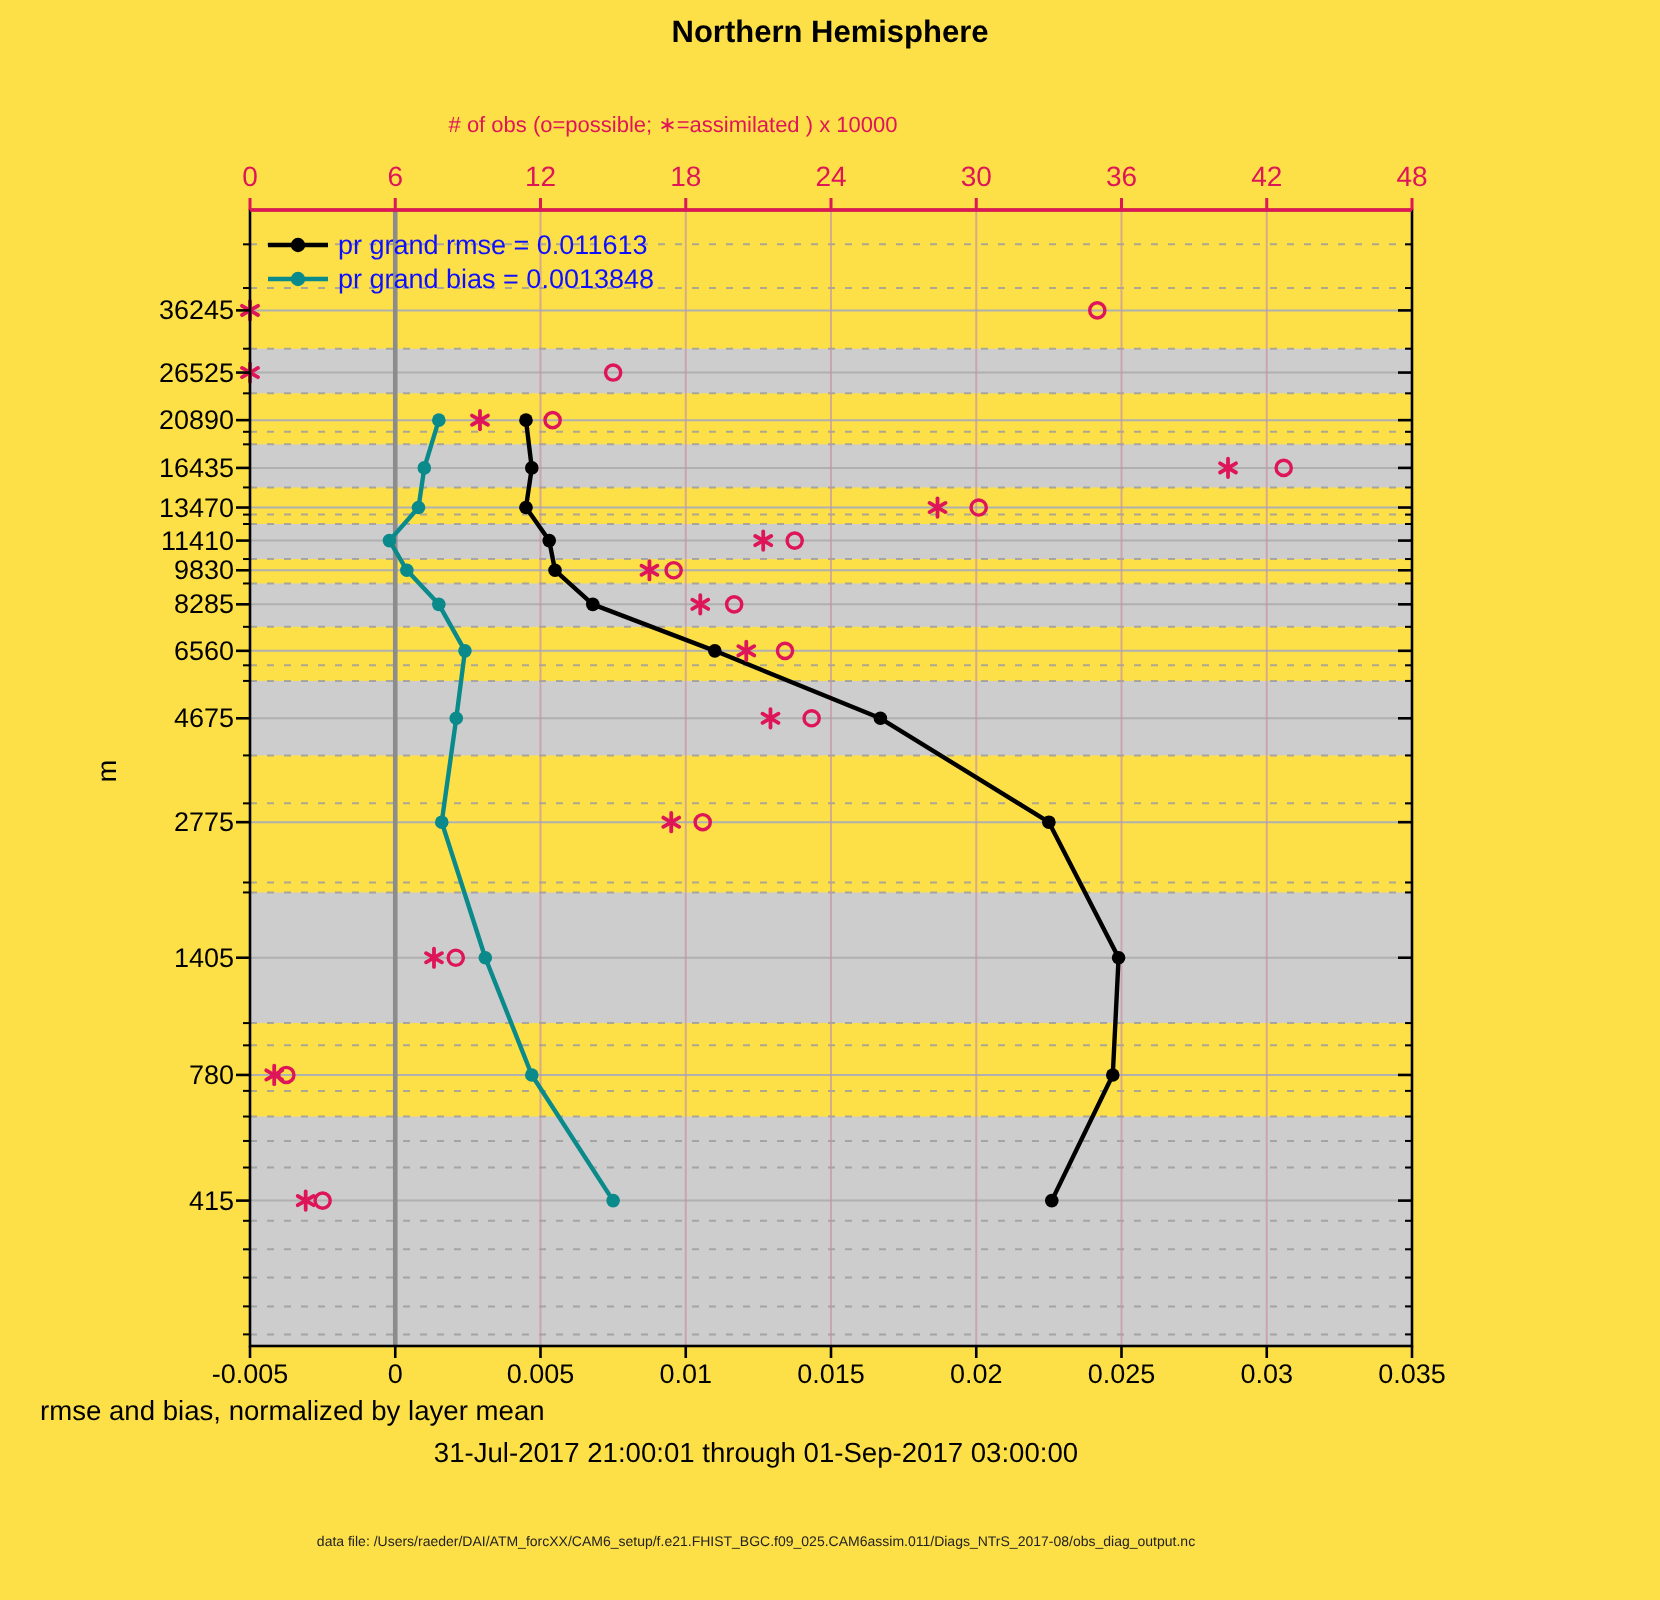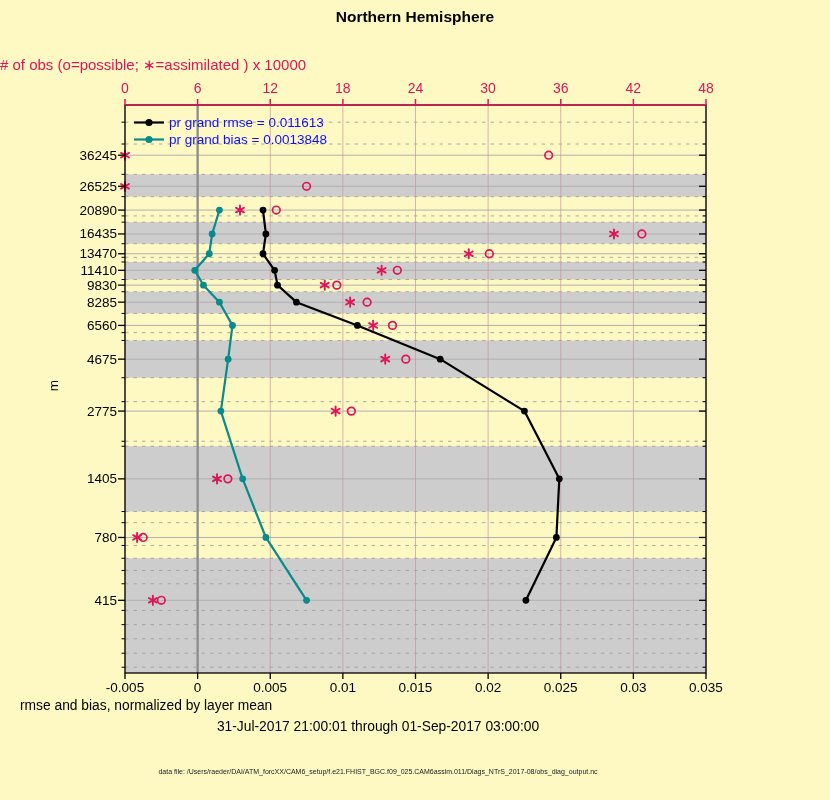--- a/index.html
+++ b/index.html
@@ -1,20 +1,20 @@
 <!DOCTYPE html>
 <html><head>
 <meta charset="utf-8">
 <style>
   html,body{margin:0;padding:0;background:#fff;}
-  .fig{position:relative;width:830px;height:800px;background:#fef9c3;
+  .fig{position:relative;width:830px;height:800px;background:#fde047;
        font-family:"Liberation Sans",sans-serif;overflow:hidden;}
   .fig .txt{position:absolute;white-space:nowrap;}
   .title{left:0;width:830px;text-align:center;font-weight:bold;font-size:15.5px;color:#000;}
-  .toplab{left:0;width:673px;font-size:15px;}
+  .toplab{left:0;width:673px;text-align:center;font-size:11px;}
   .xlab{left:0;width:830px;text-align:left;font-size:13.8px;color:#000;margin-left:20px;}
   .datelab{left:0;width:756px;text-align:center;font-size:13.8px;color:#000;}
   .footer{left:78px;width:600px;text-align:center;font-size:7px;color:#222;}
   .ylab{left:48px;top:378px;font-size:13.5px;color:#000;transform:rotate(-90deg);transform-origin:center;}
   svg{position:absolute;left:0;top:0;}
 </style>
 </head>
 <body>
 
 <div class="fig">

